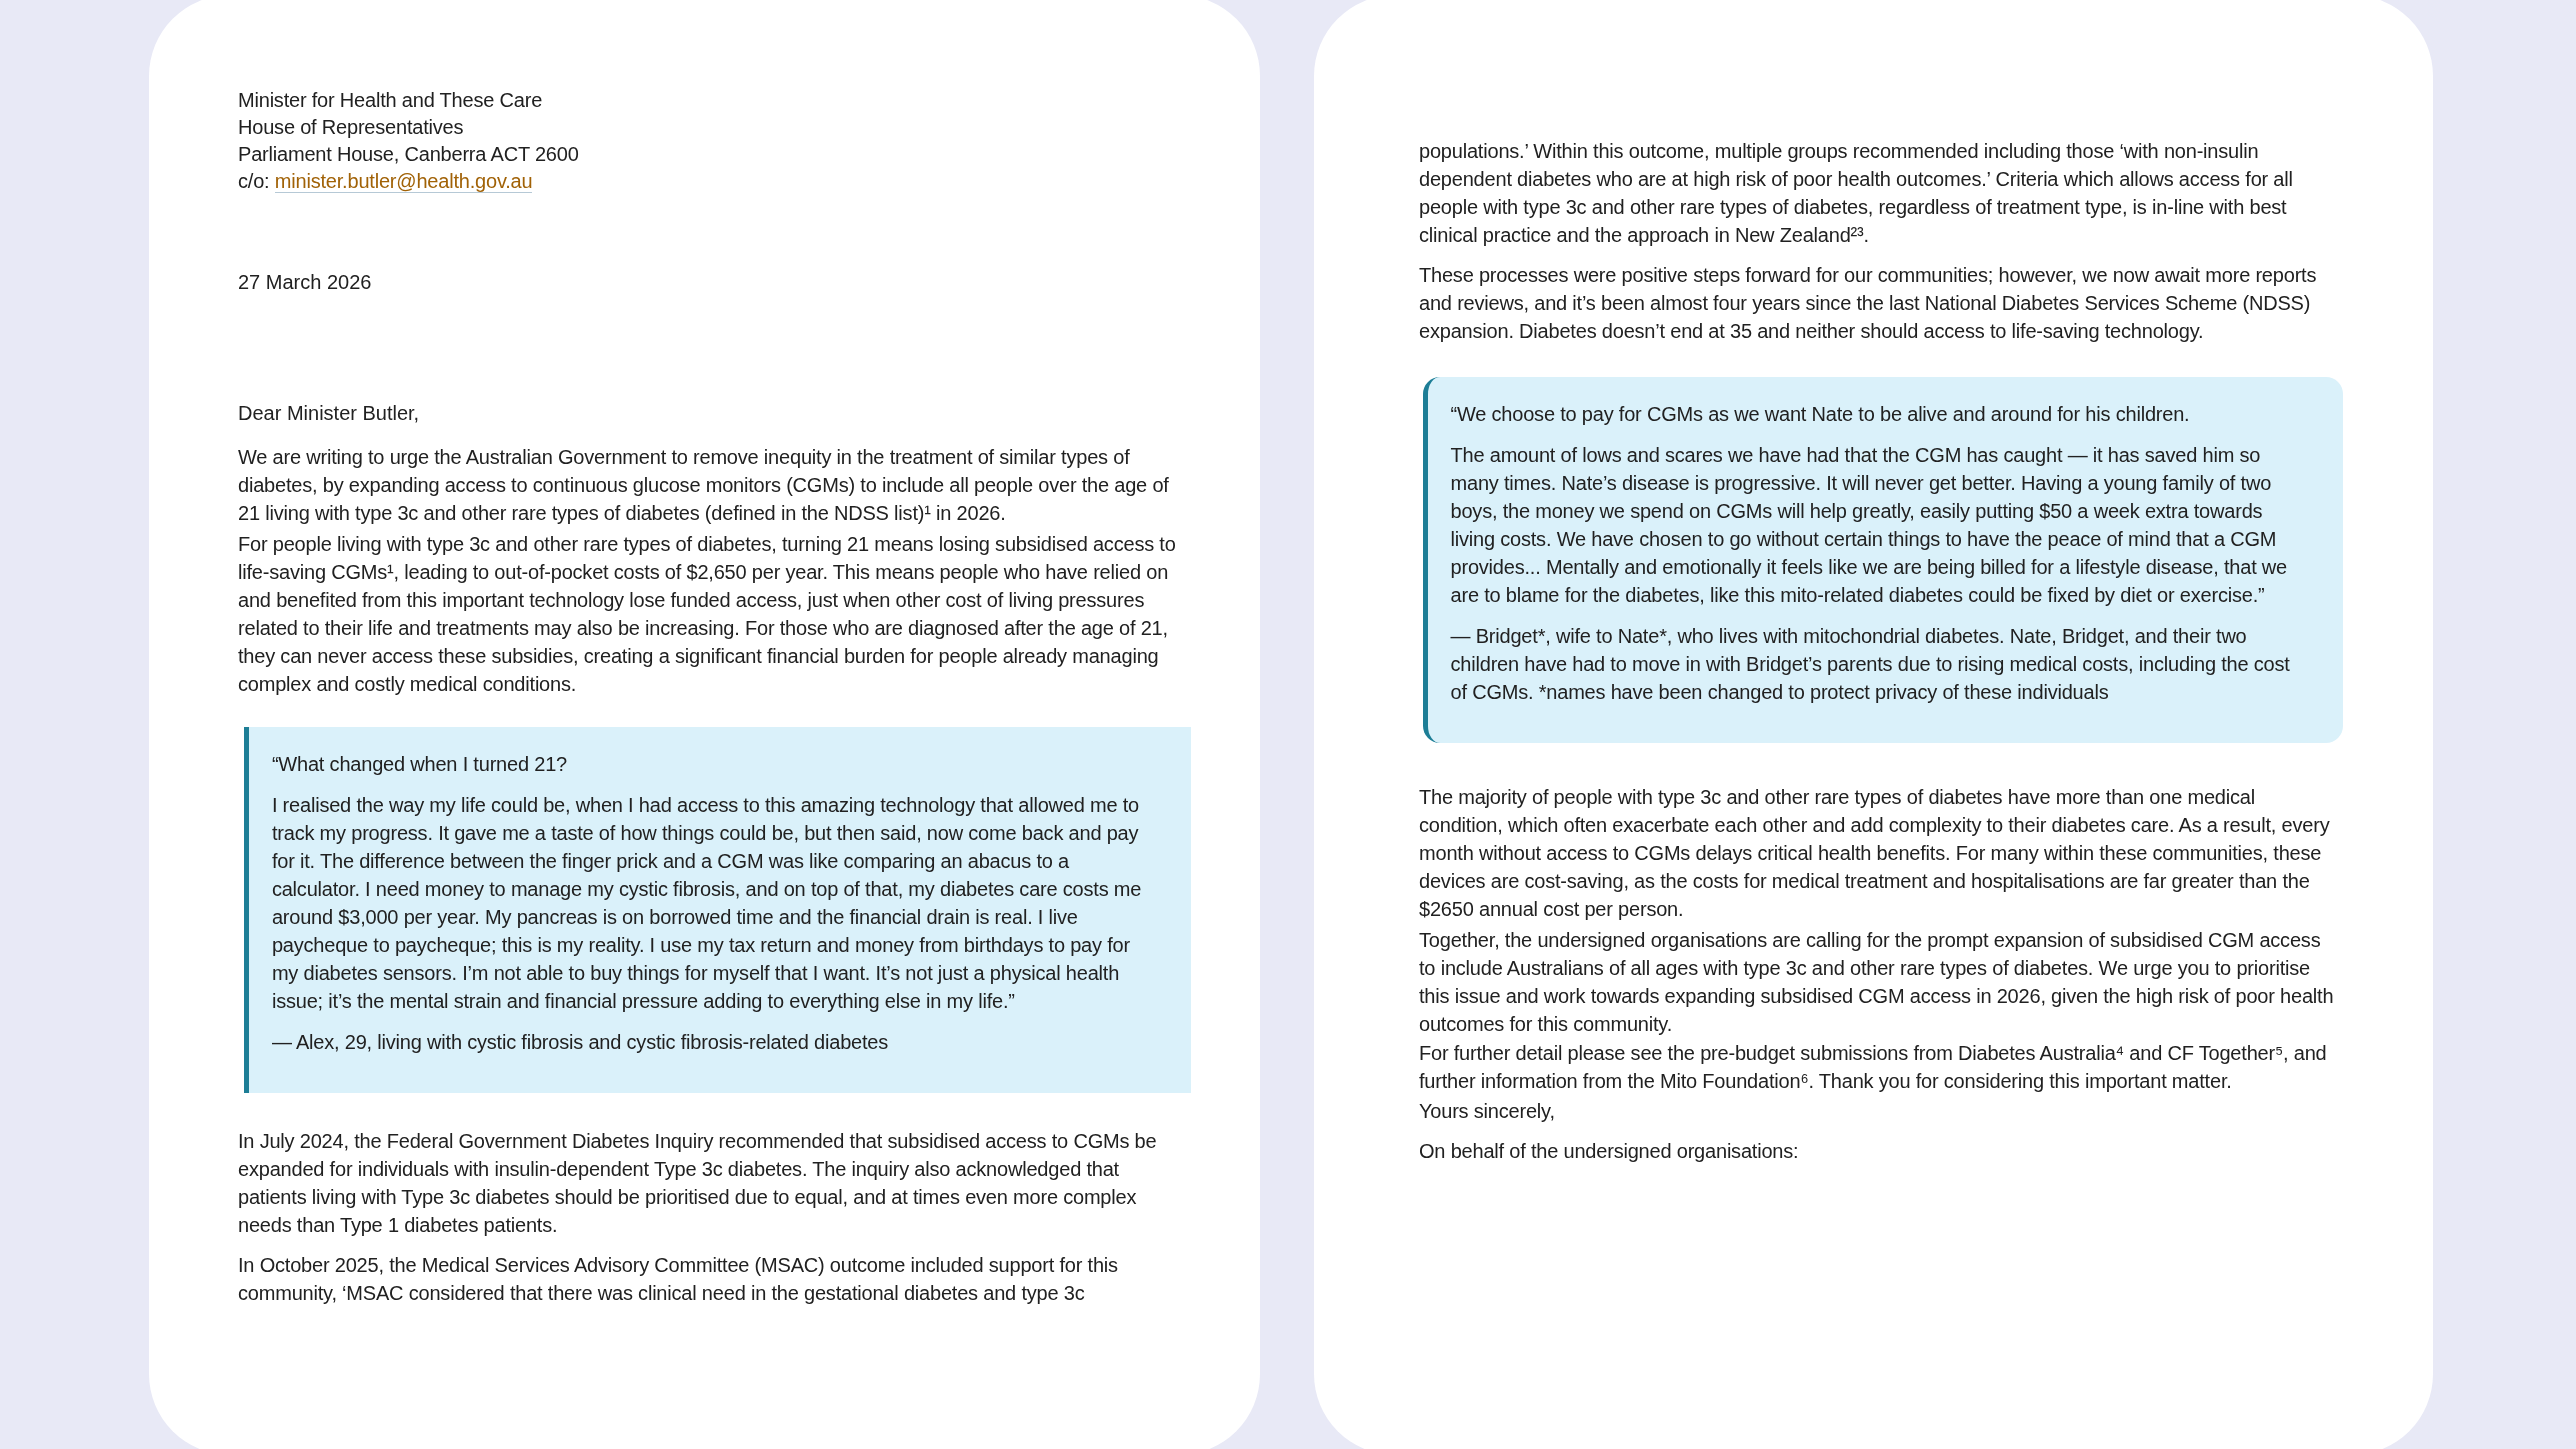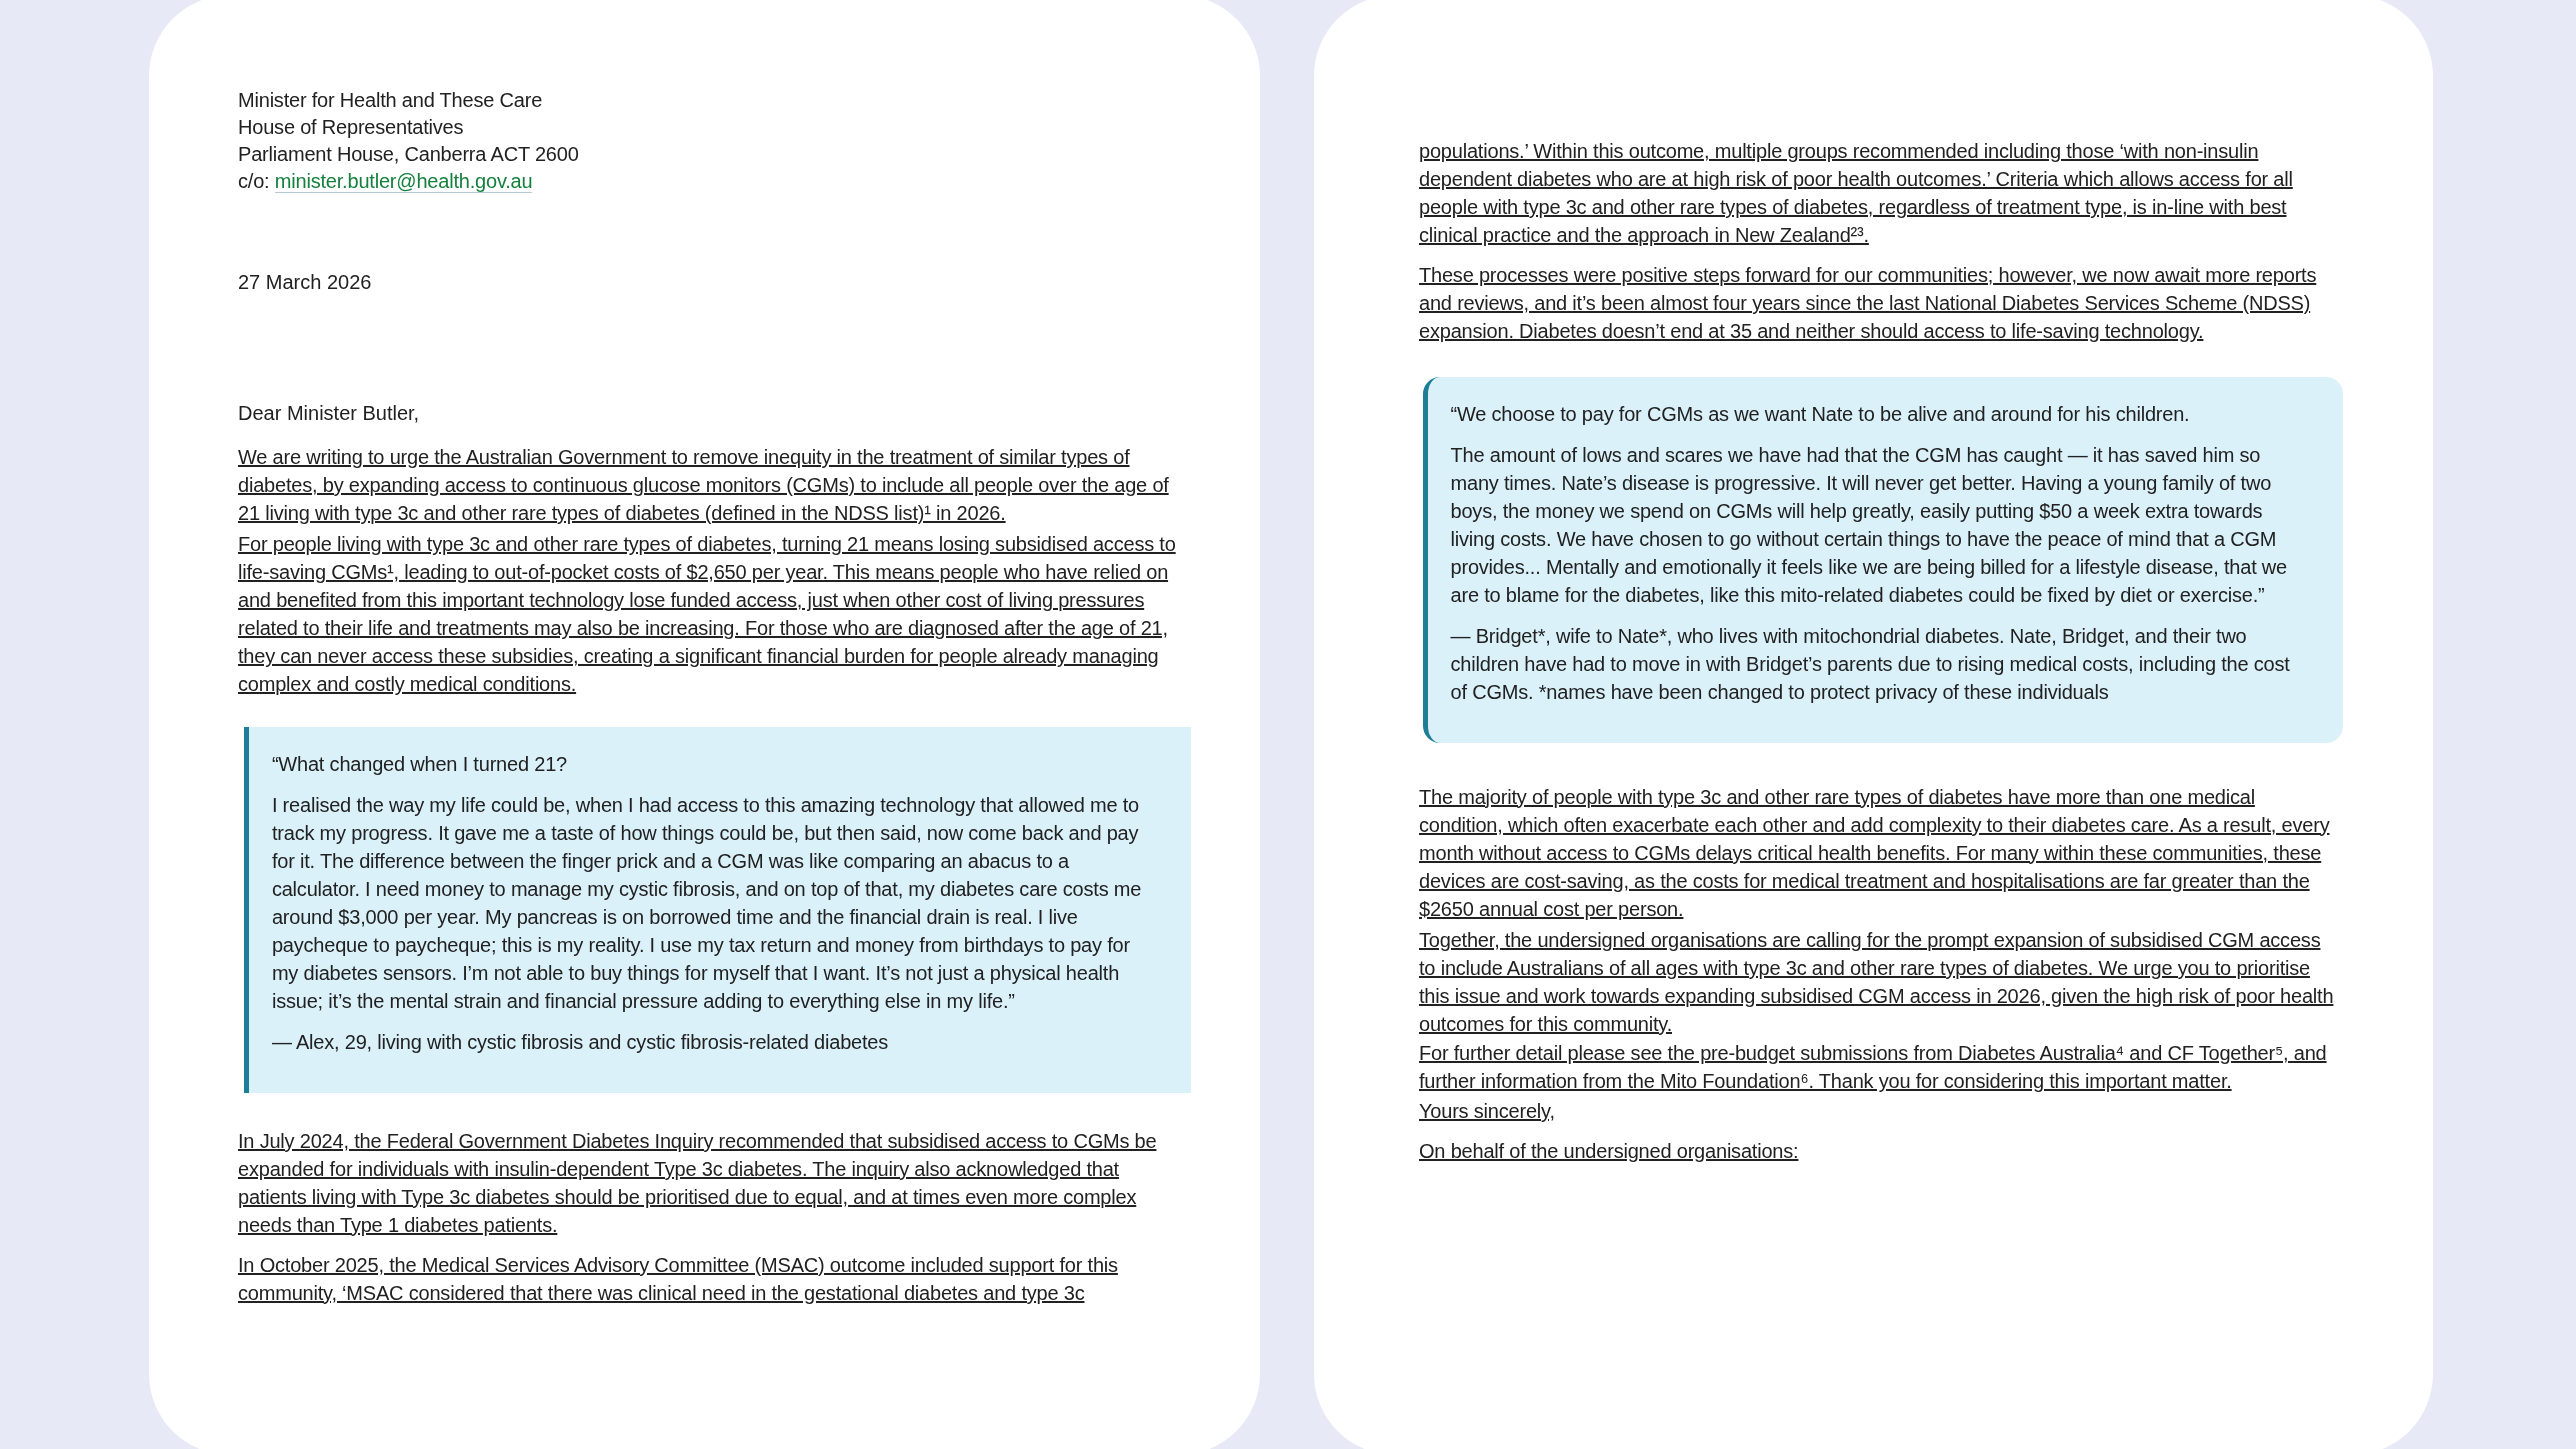--- a/index.html
+++ b/index.html
@@ -18,32 +18,31 @@
     background: #ffffff;
     border-radius: 81px;
     box-sizing: border-box;
   }
   .card1 { left: 149px;  width: 1111px; padding: 92px 81px 0 89px; }
   .card2 { left: 1314px; width: 1119px; padding: 142px 97px 0 105px; }
 
   .addr-line { font-size: 20px; line-height: 27px; letter-spacing: -0.2px; }
   .care-of { font-size: 20px; line-height: 27px; letter-spacing: -0.2px; }
   .email-link {
-    color: #15803d;
+    color: #a16207;
     text-decoration: none;
     border-bottom: 1.6px solid #b6c9d6;
     cursor: pointer;
   }
   .date-line { margin-top: 74px; font-size: 20px; line-height: 27px; }
   .salutation { margin-top: 103px; font-size: 20px; line-height: 28px; margin-bottom: 16px; }
 
   p.body-par {
     font-size: 20px; line-height: 28px; letter-spacing: -0.2px;
     margin: 0 0 12px 0;
-    text-decoration: underline;
   }
   p.tight { margin-bottom: 3.2px; }
   p.no-gap { margin-bottom: 1.6px; }
 
   .quote-box {
     background: #daf1fa;
     border-left: 5.6px solid #1d7e96;
     margin: 29px -12px 34px 6.4px;
     padding: 22.5px 32px 37px 22.5px;
     box-sizing: border-box;

